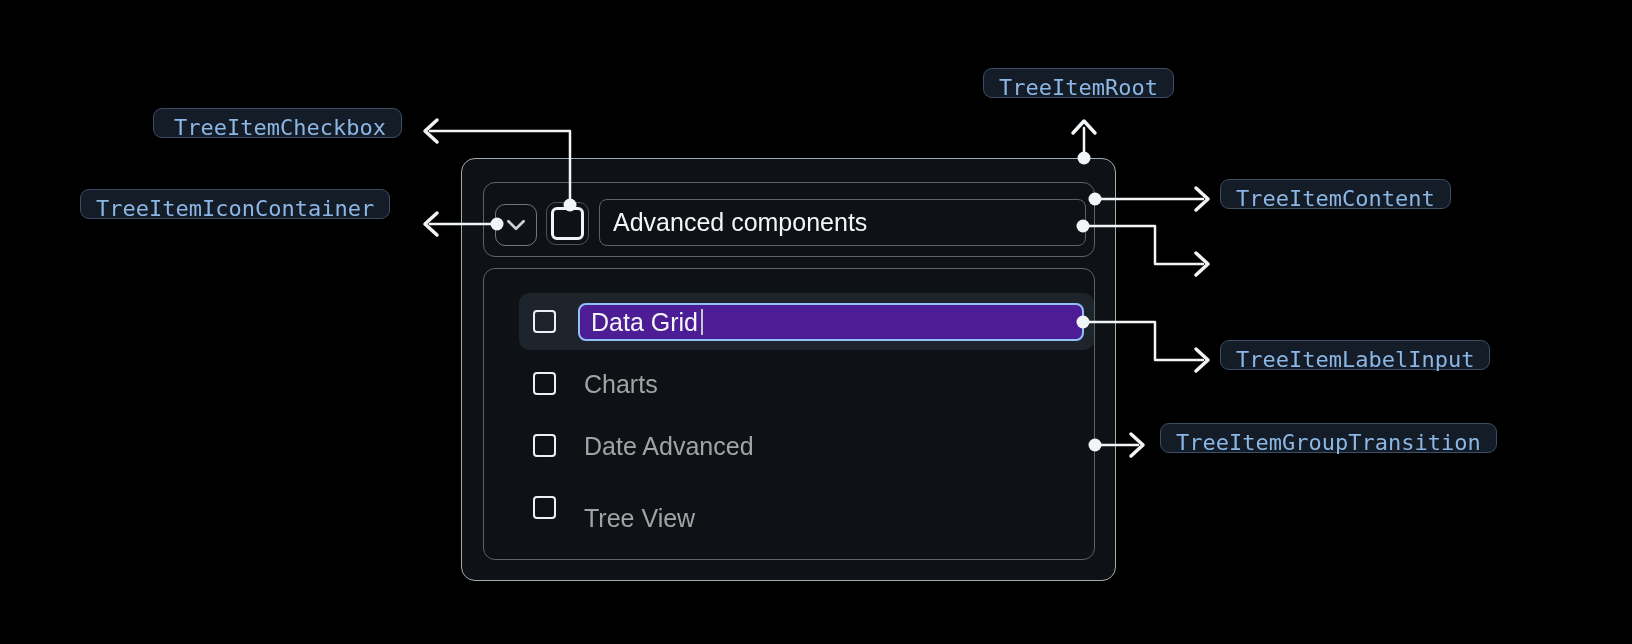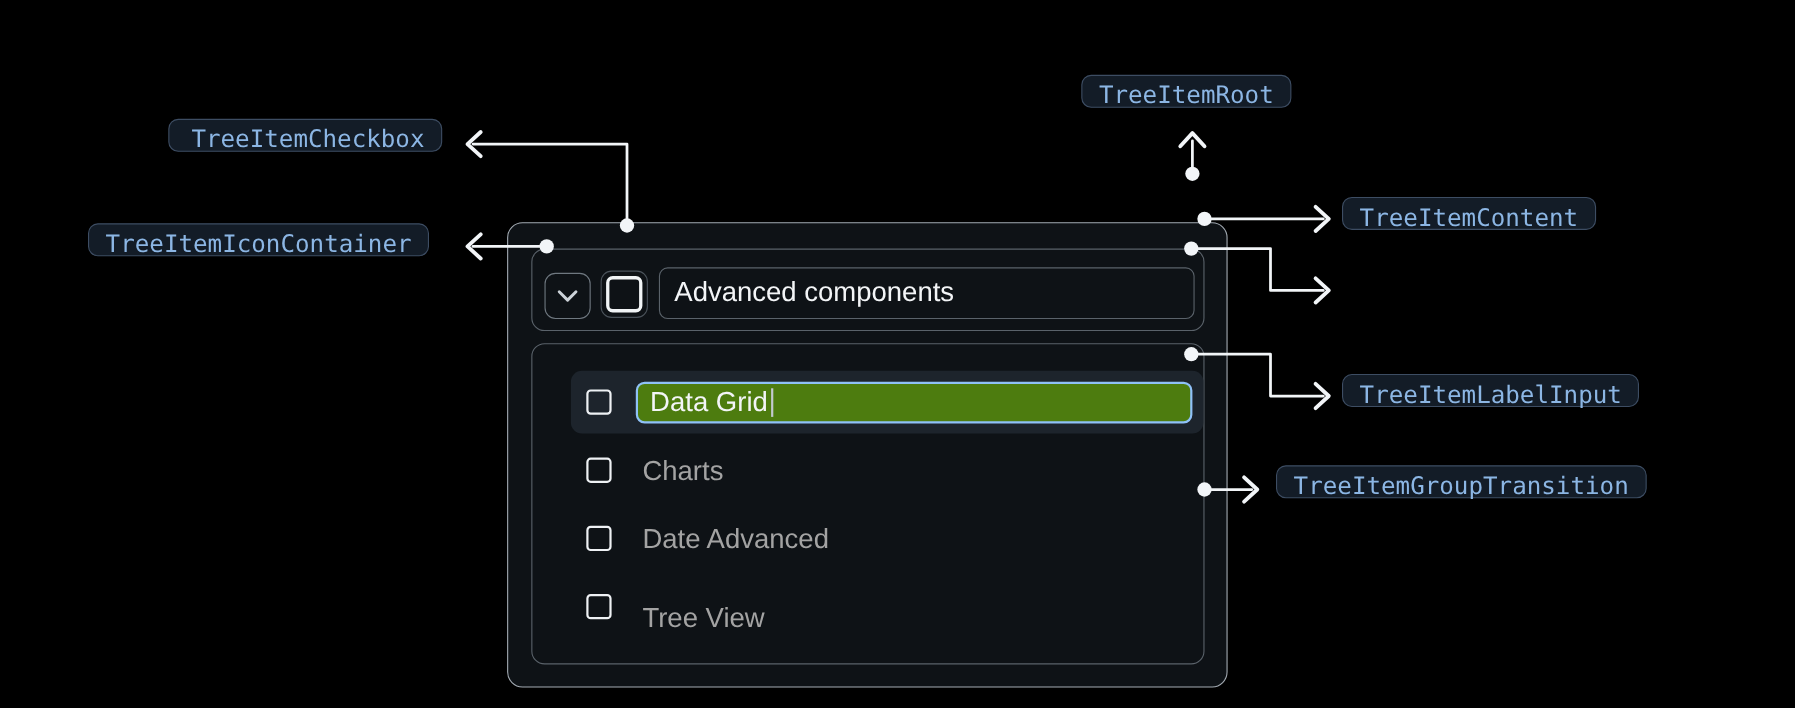--- a/index.html
+++ b/index.html
@@ -1,41 +1,41 @@
 <!DOCTYPE html>
 <html><head>
 <meta charset="utf-8">
 <style>
   html,body{margin:0;padding:0;background:#000;}
   #canvas{position:relative;width:1632px;height:644px;background:#000;overflow:hidden;
           font-family:"Liberation Sans",sans-serif;}
 
   
-  .abs{position:absolute;box-sizing:border-box;margin-top:44px;}
+  .abs{position:absolute;box-sizing:border-box;}
   .root-box{left:461px;top:158px;width:655px;height:423px;
             border:1.5px solid #a3abb3;border-radius:14px;background:#0e1216;}
   .content-box{left:483px;top:182px;width:612px;height:75px;
                border:1.5px solid #5a626a;border-radius:12px;}
   .icon-btn{left:495px;top:204px;width:42px;height:42px;
             border:1.5px solid #6f7880;border-radius:10px;
             display:flex;align-items:center;justify-content:center;}
   .checkbox-btn{left:546px;top:202px;width:43px;height:43px;
                 border:1.5px solid #4a525a;border-radius:10px;
                 display:flex;align-items:center;justify-content:center;}
   .cb-glyph{width:27px;height:27px;border:3px solid #f1f4f6;border-radius:6px;}
   .label-box{left:599px;top:199px;width:487px;height:47px;
              border:1.5px solid #5a626a;border-radius:8px;
              display:flex;align-items:center;padding-left:13px;
              color:#f3f5f7;font-size:25px;}
   .group-box{left:483px;top:268px;width:612px;height:292px;
              border:1.5px solid #5a626a;border-radius:12px;}
   .row-highlight{left:519px;top:293px;width:575px;height:57px;
                  background:#1d242c;border-radius:10px;}
   .label-input{left:578px;top:303px;width:506px;height:38px;
-               border:2px solid #8fc1f7;border-radius:8px;background:#4d7c0f;
+               border:2px solid #8fc1f7;border-radius:8px;background:#4c1d95;
                display:flex;align-items:center;padding-left:11px;
                color:#f3f5f7;font-size:25px;}
   .caret{display:inline-block;width:2px;height:26px;background:#c3c9cf;margin-left:3px;}
   .row-cb{width:23px;height:23px;border:2.5px solid #eef1f4;border-radius:4px;
           background:transparent;left:533px;}
   .row-label{left:584px;height:36px;line-height:36px;color:#a3a3a3;font-size:25px;}
 
   
   .chip{position:absolute;box-sizing:border-box;height:30px;line-height:37px;
         padding:0 15px;background:#131c27;border:1.5px solid #3d4d63;border-radius:9px;
@@ -84,21 +84,21 @@
   <div class="abs row-cb" style="top:372px;"></div>
   <div class="abs row-label" style="top:366px;">Charts</div>
 
   <div class="abs row-cb" style="top:434px;"></div>
   <div class="abs row-label" style="top:428px;">Date Advanced</div>
 
   <div class="abs row-cb" style="top:496px;"></div>
   <div class="abs row-label" style="top:500px;">Tree View</div>
 
   <div class="chip" style="left:153px;top:108px;padding-left:20px;">TreeItemCheckbox</div>
-  <div class="chip" style="left:80px;top:203px;">TreeItemIconContainer</div>
+  <div class="chip" style="left:80px;top:189px;">TreeItemIconContainer</div>
   <div class="chip" style="left:983px;top:68px;">TreeItemRoot</div>
   <div class="chip" style="left:1220px;top:179px;">TreeItemContent</div>
   <div class="chip" style="left:1160px;top:423px;">TreeItemGroupTransition</div>
   <div class="chip" style="left:1220px;top:340px;">TreeItemLabelInput</div>
 
   <svg id="connectors" width="1632" height="644" viewBox="0 0 1632 644">
 
     <path class="line" d="M1084,158 L1084,128"></path>
     <path class="head" d="M1073,133 L1084,121 L1095,133"></path>
     <circle class="dot" cx="1084" cy="158" r="6.5"></circle>

